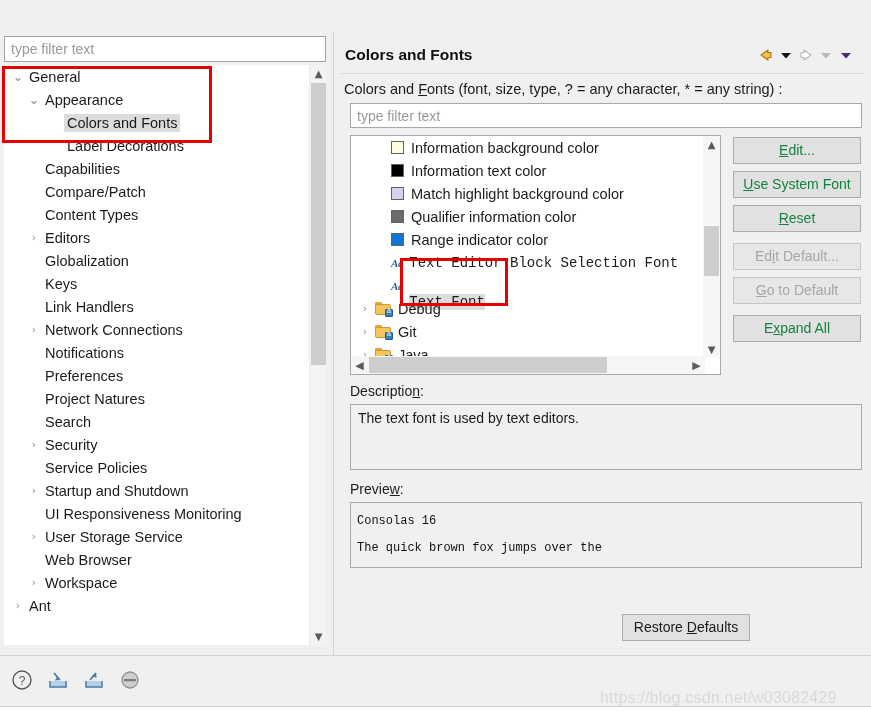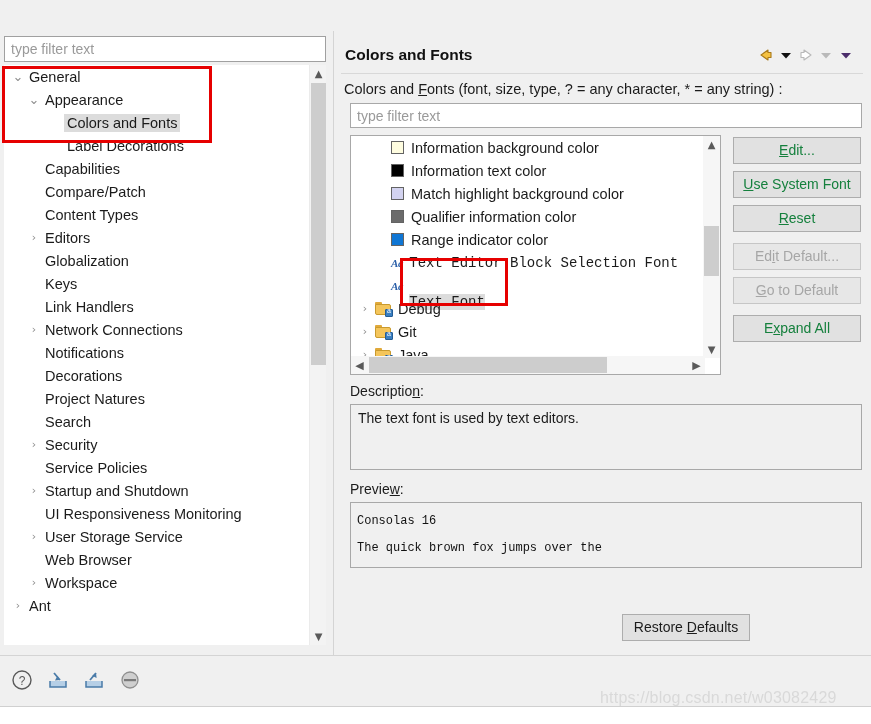--- a/index.html
+++ b/index.html
@@ -304,21 +304,21 @@
         <div class="tnode lvl1">
           <span class="arrow">›</span>
           <span class="lbl">Network Connections</span>
         </div>
         <div class="tnode lvl1">
           <span class="arrow none"></span>
           <span class="lbl">Notifications</span>
         </div>
         <div class="tnode lvl1">
           <span class="arrow none"></span>
-          <span class="lbl">Decorations</span>
+          <span class="lbl">Preferences</span>
         </div>
         <div class="tnode lvl1">
           <span class="arrow none"></span>
           <span class="lbl">Project Natures</span>
         </div>
         <div class="tnode lvl1">
           <span class="arrow none"></span>
           <span class="lbl">Search</span>
         </div>
         <div class="tnode lvl1">

